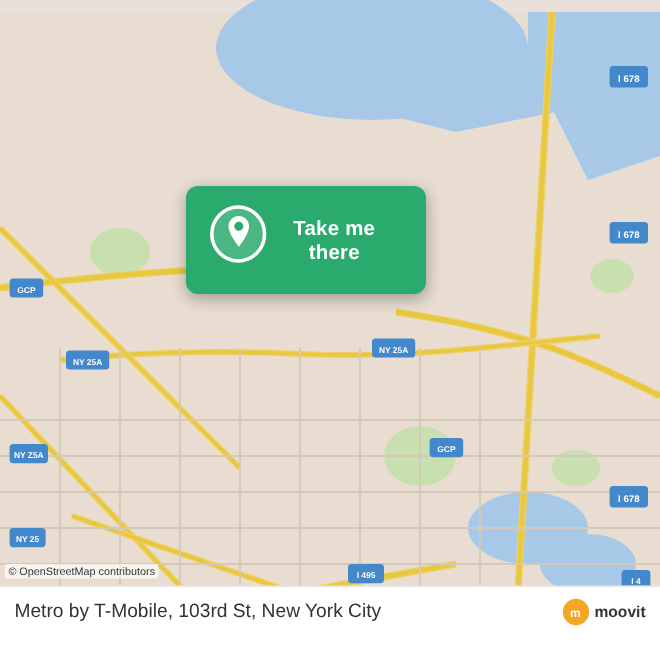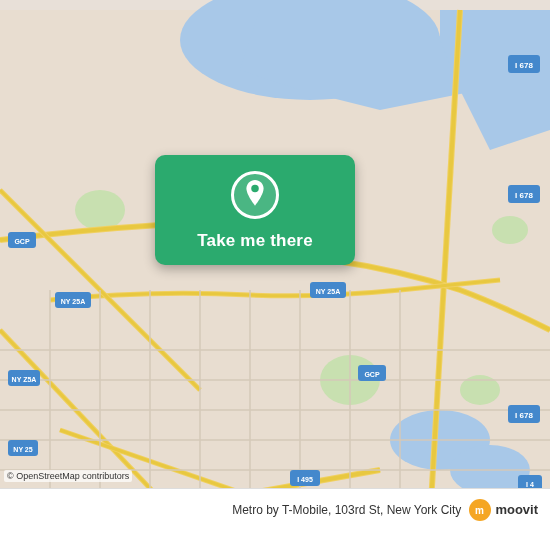--- a/index.html
+++ b/index.html
@@ -89,21 +89,21 @@
 
     
     #take-me-there-card {
       position: absolute;
       top: 155px;
       left: 155px;
       width: 200px;
       background: #2baa6e;
       border-radius: 10px;
       display: flex;
-      flex-direction: column;
+      flex-direction: row;
       align-items: center;
       padding: 16px 20px 14px;
       z-index: 20;
       box-shadow: 0 4px 12px rgba(0,0,0,0.3);
     }
 
     #location-pin-circle {
       width: 48px;
       height: 48px;
       border-radius: 50%;
@@ -229,21 +229,21 @@
 
       <svg width="26" height="30" viewBox="0 0 24 28" fill="none" xmlns="http://www.w3.org/2000/svg">
         <path d="M12 0C7.6 0 4 3.6 4 8C4 14 12 24 12 24C12 24 20 14 20 8C20 3.6 16.4 0 12 0Z" fill="white"></path>
         <circle cx="12" cy="8" r="3.5" fill="#2baa6e"></circle>
       </svg>
     </div>
     <span id="take-me-there-label">Take me there</span>
   </div>
 
   <div id="bottom-bar">
-    <span id="bottom-info-text" style="font-size:12px;color:#333;flex:1;text-align:right;">Metro by T-Mobile, 103rd St, New York City</span>
+    <span id="bottom-info-text" style="font-size:16px;color:#333;flex:1;">Metro by T-Mobile, 103rd St, New York City</span>
     <div id="moovit-logo" style="position:static;display:flex;align-items:center;gap:4px;">
       <div id="moovit-icon" style="width:22px;height:22px;background:#f5a623;border-radius:50%;display:flex;align-items:center;justify-content:center;">
         <svg width="14" height="14" viewBox="0 0 14 14" fill="none">
           <text x="2" y="11" font-size="10" fill="white" font-weight="bold">m</text>
         </svg>
       </div>
       <span id="moovit-logo-text" style="font-size:13px;font-weight:bold;color:#333;text-align:right;">moovit</span>
     </div>
   </div>
 

